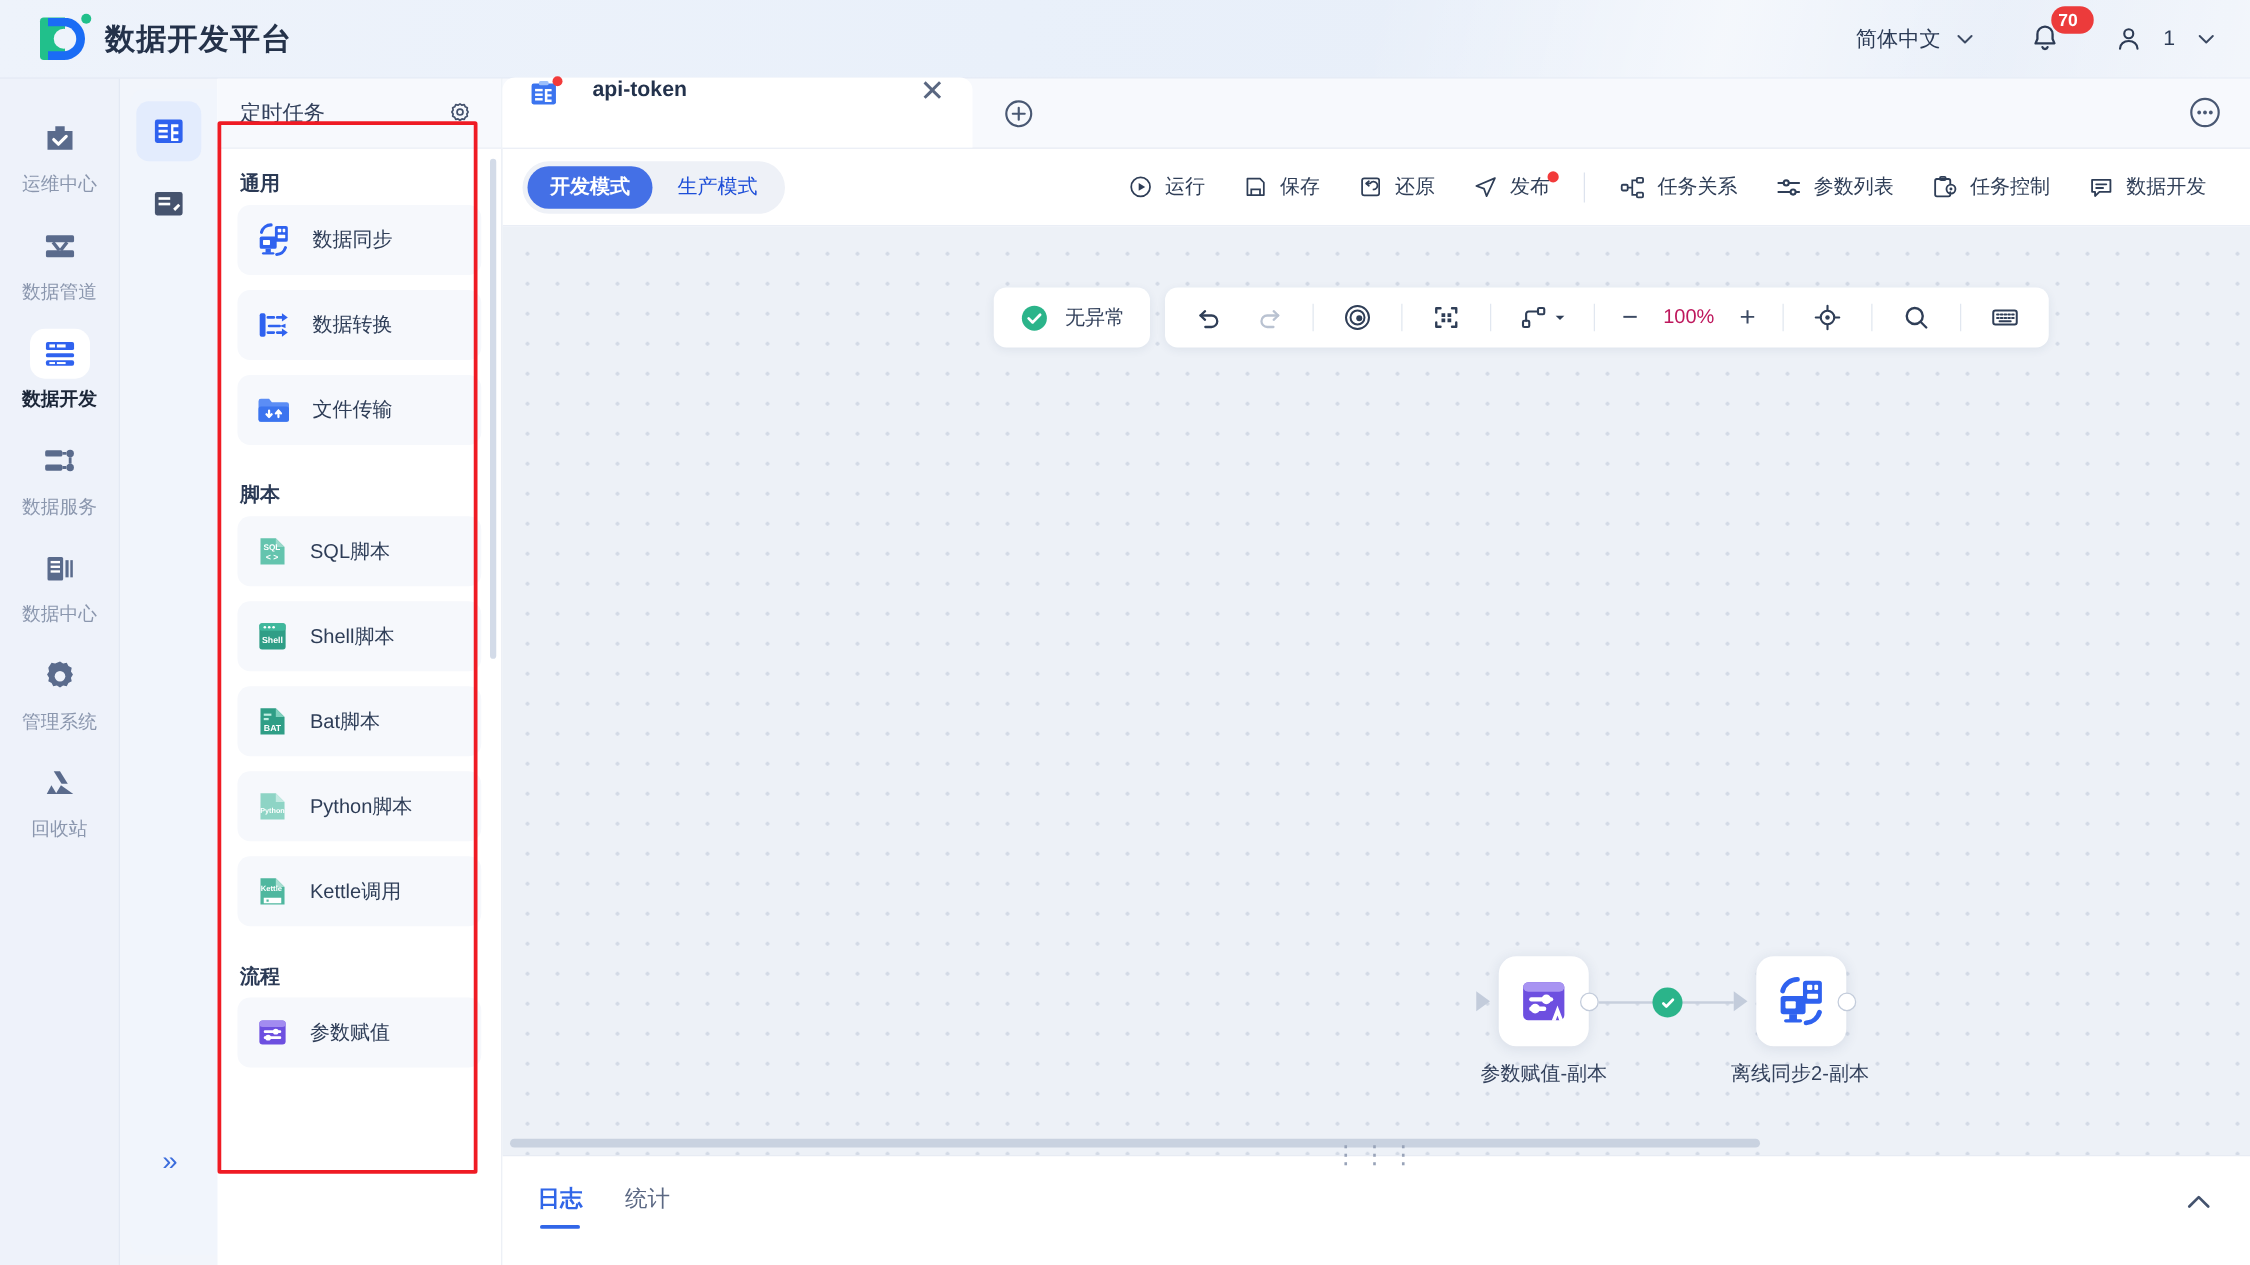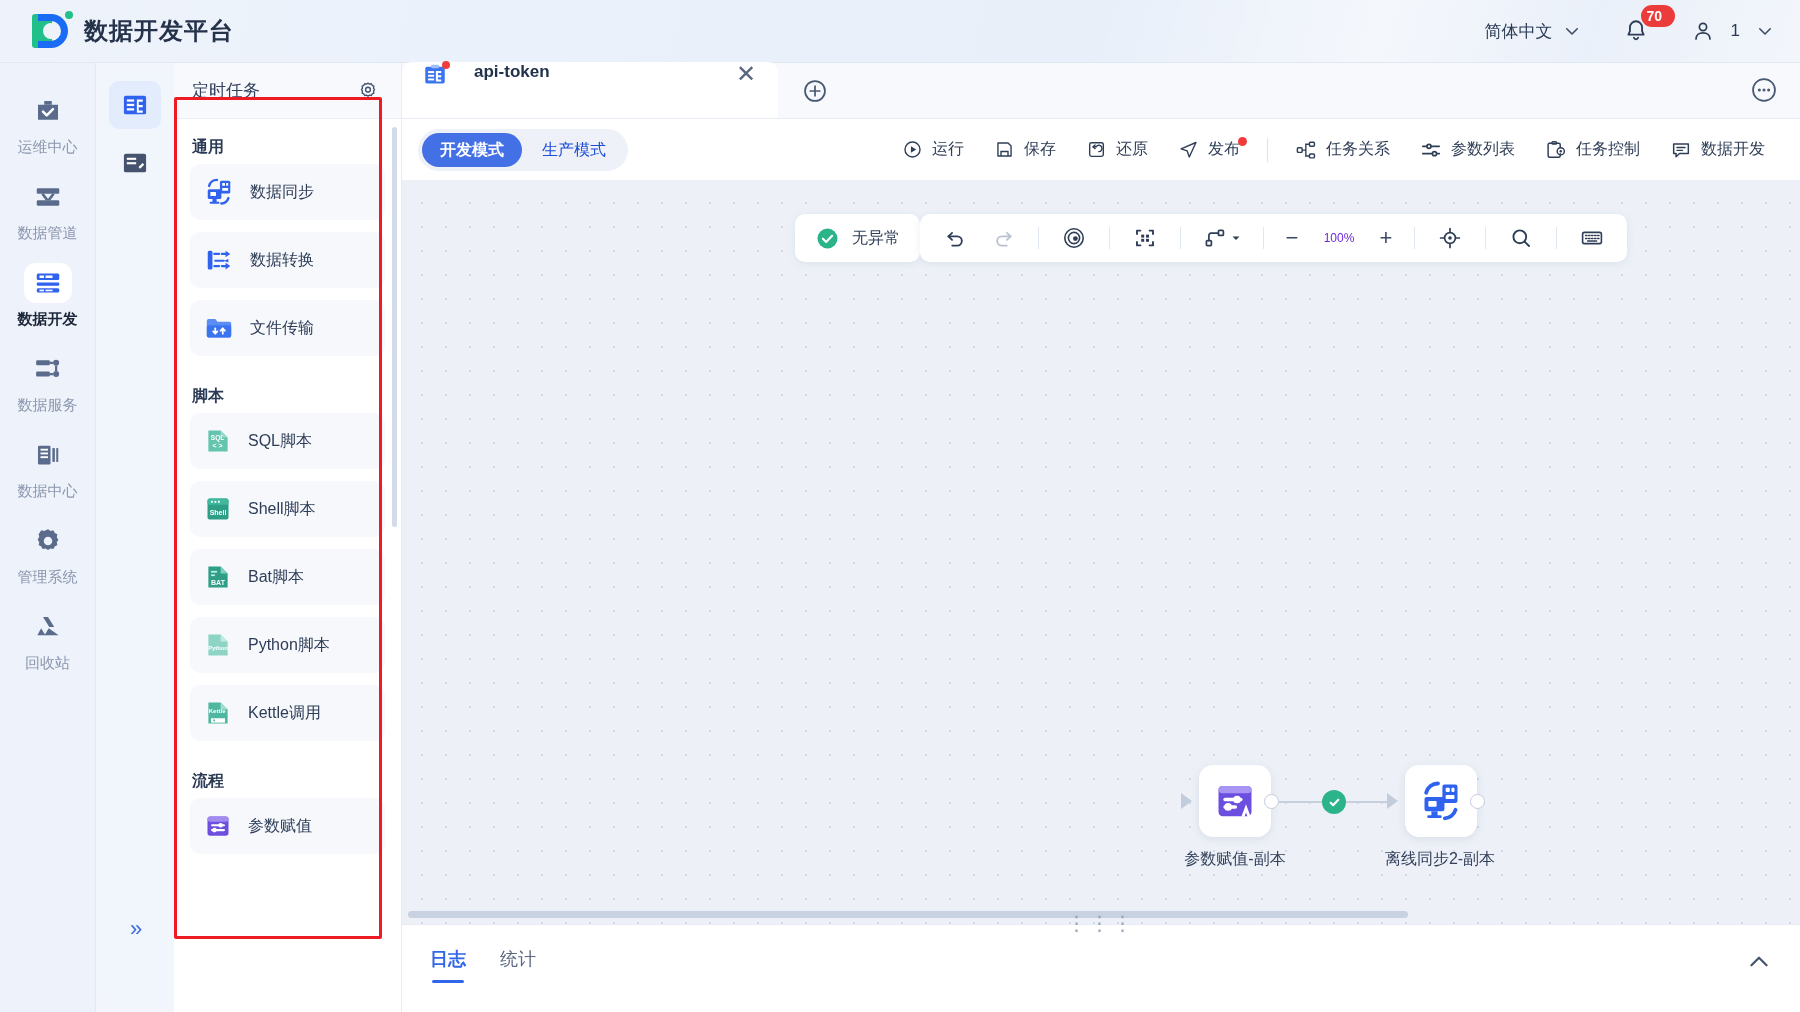--- a/index.html
+++ b/index.html
@@ -149,27 +149,27 @@
   }
   .tb-sep{ width:1px; height:24px; background:#dde3ee; margin:0 10px;}
   .reddot{ position:absolute; right:6px; top:4px; width:9px; height:9px; border-radius:50%; background:#f23b3b;}
 
   
   .canvas-wrap{ flex:1; position:relative; min-height:0; background:#edf1f7;
     background-image:radial-gradient(#d3dae6 1.4px, transparent 1.4px);
     background-size:24px 24px; background-position:8px 10px;
     overflow:hidden;
   }
-  .canvas-toolbar{ position:absolute; top:33px; left:393px; display:flex; z-index:6;}
+  .canvas-toolbar{ position:absolute; top:49px; left:393px; display:flex; gap:12px; z-index:6;}
   .ct-card{ background:#fff; border-radius:10px; height:48px; display:flex; align-items:center;
     box-shadow:0 2px 8px rgba(40,60,100,.08); padding:0 14px; gap:6px;}
   .ct-status{ gap:12px; padding:0 20px; font-size:16px; color:#34425c;}
   .ct-ic{ width:42px; height:34px; display:flex; align-items:center; justify-content:center; border-radius:6px; cursor:pointer;}
   .ct-div{ width:1px; height:22px; background:#e1e7f0; margin:0 8px;}
-  .zoomval{ font-size:12px; color:#6d28d9; min-width:54px; text-align:center;}
+  .zoomval{ font-size:16px; color:#be185d; min-width:54px; text-align:center;}
   .zbtn{ font-size:22px; color:#3c4a63; cursor:pointer; width:28px; text-align:center; user-select:none;}
 
   
   .node{ position:absolute; width:72px; height:72px; background:#fff; border-radius:14px;
     box-shadow:0 2px 10px rgba(40,60,100,.10); display:flex; align-items:center; justify-content:center; cursor:pointer;}
   .node-label{ position:absolute; font-size:16px; color:#33415c; white-space:nowrap; text-align:center;}
   .port{ position:absolute; width:15px; height:15px; border-radius:50%; background:#fff; border:1.6px solid #c3ccdb;}
   .in-arrow{ position:absolute; width:0;height:0; border-left:11px solid #c3ccdb; border-top:8px solid transparent; border-bottom:8px solid transparent;}
   .edge{ position:absolute; height:2px; background:#c7cfdd;}
   .edge-ok{ position:absolute; width:24px; height:24px; border-radius:50%; background:#2bb48a; display:flex;align-items:center;justify-content:center;}

